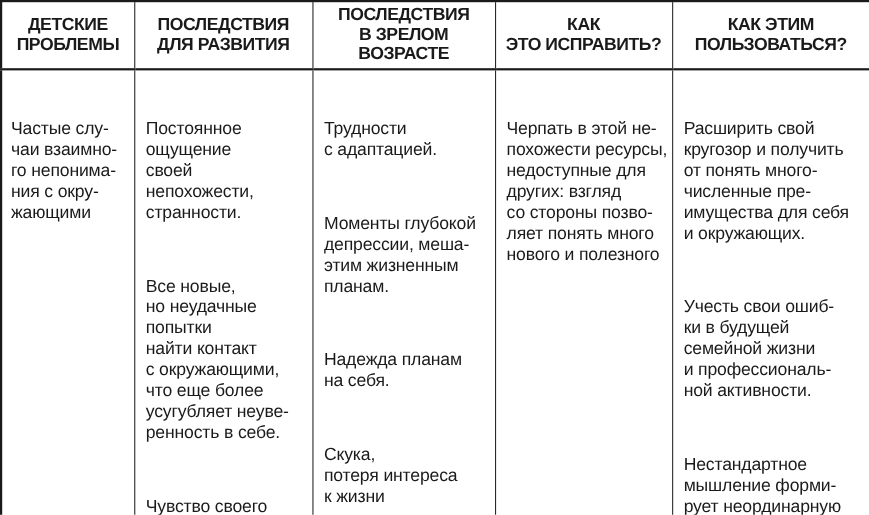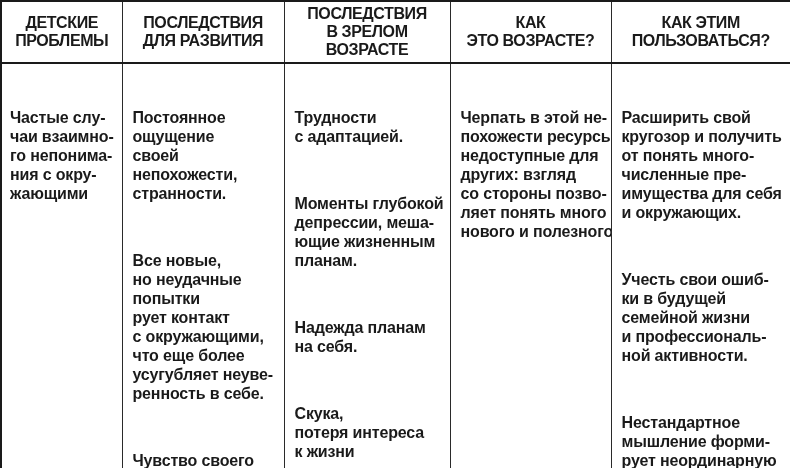--- a/index.html
+++ b/index.html
@@ -47,21 +47,20 @@
     letter-spacing: -0.15px;
     padding: 6px 2px 0 10px;
     white-space: pre;
   }
   table.book-table tbody td.first {
     padding-left: 8px;
   }
   table.book-table tbody td p {
     margin: 0 0 10px 0;
     white-space: pre;
-    font-weight: bold;
   }
 </style>
 </head>
 <body>
 
 <table class="book-table">
   <colgroup>
     <col style="width:121px">
     <col style="width:162px">
     <col style="width:166px">
@@ -71,21 +70,21 @@
   <thead>
     <tr>
       <th>ДЕТСКИЕ
 ПРОБЛЕМЫ</th>
       <th>ПОСЛЕДСТВИЯ
 ДЛЯ РАЗВИТИЯ</th>
       <th>ПОСЛЕДСТВИЯ
 В ЗРЕЛОМ
 ВОЗРАСТЕ</th>
       <th>КАК
-ЭТО ВОЗРАСТЕ?</th>
+ЭТО ИСПРАВИТЬ?</th>
       <th>КАК ЭТИМ
 ПОЛЬЗОВАТЬСЯ?</th>
     </tr>
   </thead>
   <tbody>
     <tr>
       <td class="first">
         <p>Частые слу-
 чаи взаимно-
 го непонима-
@@ -94,37 +93,37 @@
       </td>
       <td>
         <p>Постоянное
 ощущение
 своей
 непохожести,
 странности.</p>
         <p>Все новые,
 но неудачные
 попытки
-рует контакт
+найти контакт
 с окружающими,
 что еще более
 усугубляет неуве-
 ренность в себе.</p>
         <p>Чувство своего
 отличия от других,
 мешающее
 нормальному
 развитию</p>
       </td>
       <td>
         <p>Трудности
 с адаптацией.</p>
         <p>Моменты глубокой
 депрессии, меша-
-ющие жизненным
+этим жизненным
 планам.</p>
         <p>Надежда планам
 на себя.</p>
         <p>Скука,
 потеря интереса
 к жизни</p>
       </td>
       <td>
         <p>Черпать в этой не-
 похожести ресурсы,

